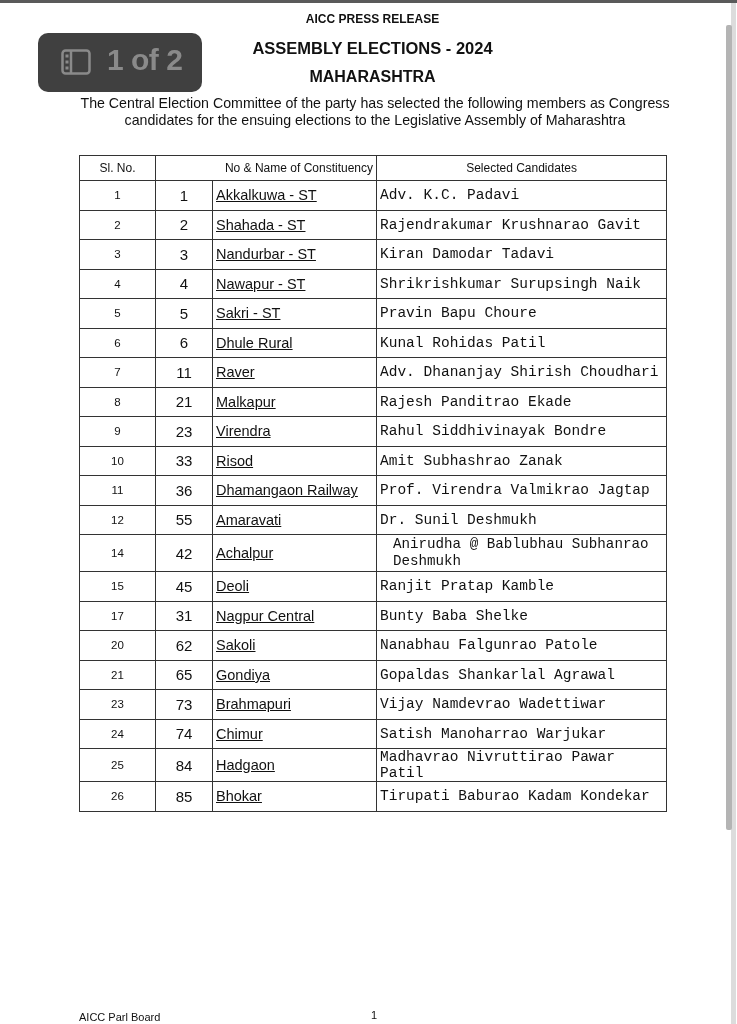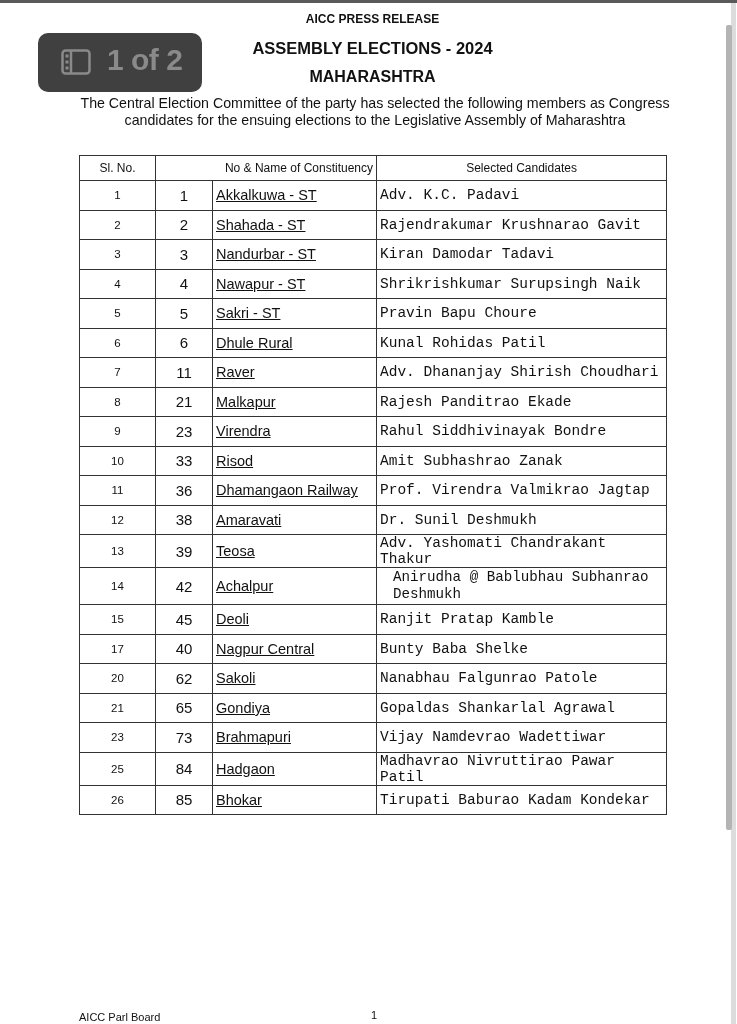--- a/index.html
+++ b/index.html
@@ -133,45 +133,39 @@
         <td class="cand">Amit Subhashrao Zanak</td>
       </tr>
       <tr>
         <td class="sl">11</td>
         <td class="no">36</td>
         <td class="name">Dhamangaon Railway</td>
         <td class="cand">Prof. Virendra Valmikrao Jagtap</td>
       </tr>
       <tr>
         <td class="sl">12</td>
-        <td class="no">38</td>
+        <td class="no">55</td>
         <td class="name">Amaravati</td>
         <td class="cand">Dr. Sunil Deshmukh</td>
-      </tr>
-      <tr>
-        <td class="sl">13</td>
-        <td class="no">39</td>
-        <td class="name">Teosa</td>
-        <td class="cand">Adv. Yashomati Chandrakant Thakur</td>
       </tr>
       <tr class="tall">
         <td class="sl">14</td>
         <td class="no">42</td>
         <td class="name">Achalpur</td>
         <td class="cand">Anirudha @ Bablubhau Subhanrao Deshmukh</td>
       </tr>
       <tr>
         <td class="sl">15</td>
         <td class="no">45</td>
         <td class="name">Deoli</td>
         <td class="cand">Ranjit Pratap Kamble</td>
       </tr>
       <tr>
         <td class="sl">17</td>
-        <td class="no">40</td>
+        <td class="no">31</td>
         <td class="name">Nagpur Central</td>
         <td class="cand">Bunty Baba Shelke</td>
       </tr>
       <tr>
         <td class="sl">20</td>
         <td class="no">62</td>
         <td class="name">Sakoli</td>
         <td class="cand">Nanabhau Falgunrao Patole</td>
       </tr>
       <tr>
@@ -180,20 +174,26 @@
         <td class="name">Gondiya</td>
         <td class="cand">Gopaldas Shankarlal Agrawal</td>
       </tr>
       <tr>
         <td class="sl">23</td>
         <td class="no">73</td>
         <td class="name">Brahmapuri</td>
         <td class="cand">Vijay Namdevrao Wadettiwar</td>
       </tr>
       <tr>
+        <td class="sl">24</td>
+        <td class="no">74</td>
+        <td class="name">Chimur</td>
+        <td class="cand">Satish Manoharrao Warjukar</td>
+      </tr>
+      <tr>
         <td class="sl">25</td>
         <td class="no">84</td>
         <td class="name">Hadgaon</td>
         <td class="cand">Madhavrao Nivruttirao Pawar Patil</td>
       </tr>
       <tr>
         <td class="sl">26</td>
         <td class="no">85</td>
         <td class="name">Bhokar</td>
         <td class="cand">Tirupati Baburao Kadam Kondekar</td>

